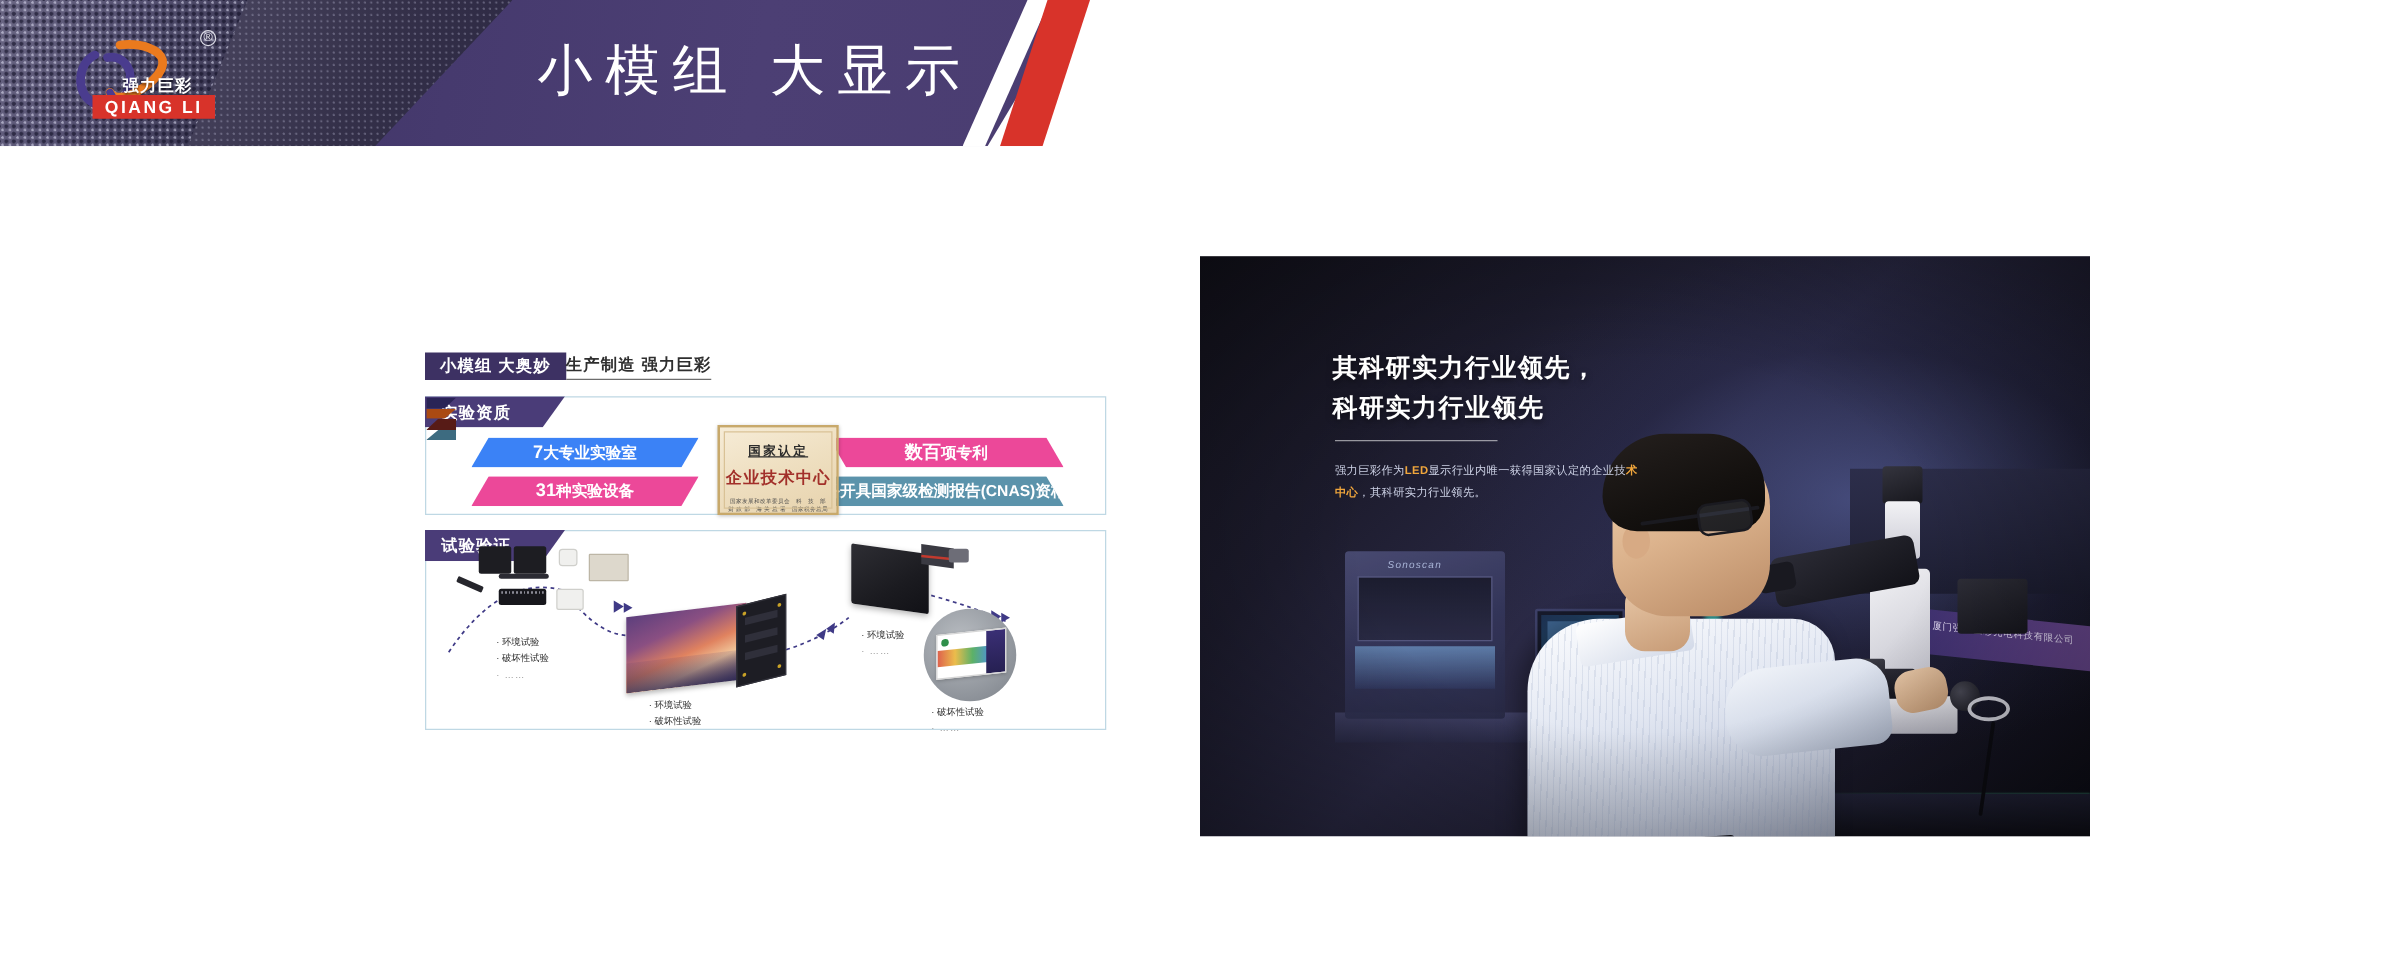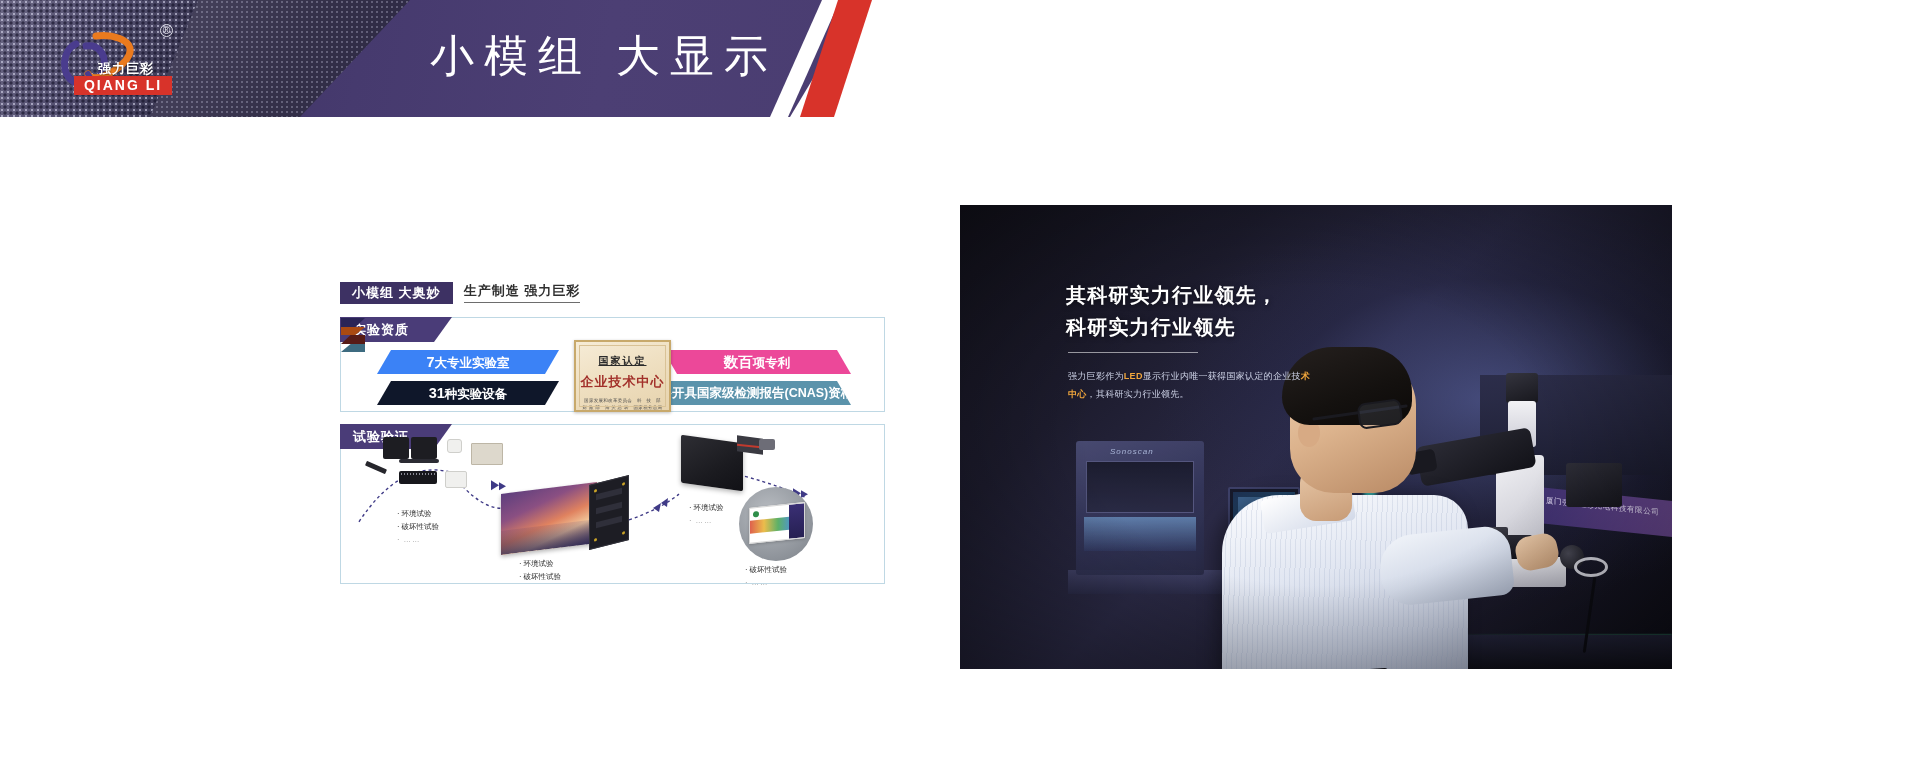--- a/index.html
+++ b/index.html
@@ -71,21 +71,21 @@
   }
   .logo-en{
     position:absolute; left:22px; top:56px; width:98px; height:19px;
     background:#d8332a; color:#ffffff; font-size:14px; font-weight:bold;
     letter-spacing:2px; text-align:center; line-height:19px;
   }
 
   
   .left-wrap{ position:absolute; left:340px; top:282px; width:545px; }
 
-  .crumb-row{ display:flex; align-items:flex-start; gap:11px; }
+  .crumb-row{ display:flex; align-items:flex-end; }
   .crumb-badge{
     background:#3d3163; color:#fff; font-size:13px; font-weight:bold;
     padding:4px 12px 5px; letter-spacing:1px; line-height:1;
   }
   .crumb-links{
     font-size:13px; color:#2f2f2f; font-weight:bold; letter-spacing:1px;
     border-bottom:1.5px solid #6d6d6d; padding-bottom:2px;
   }
 
   .panel{
@@ -108,21 +108,21 @@
     color:#fff; font-size:12.5px; font-weight:bold; text-align:center;
     white-space:nowrap;
   }
   .ribbon .num{ font-size:14.5px; }
   .rb-l{ clip-path:polygon(14px 0, 100% 0, calc(100% - 14px) 100%, 0 100%); }
   .rb-r{ clip-path:polygon(0 0, calc(100% - 14px) 0, 100% 100%, 14px 100%); }
 
   .rb1{ left:36px; top:32px; width:182px; background:#3b82f6; }
   .rb1s{ left:200px; top:56px; width:24px; height:9px; background:#2a2456;
          clip-path:polygon(0 0,100% 0,60% 100%,0 100%); }
-  .rb2{ left:36px; top:63px; width:182px; background:#0f172a; }
+  .rb2{ left:36px; top:63px; width:182px; background:#ec4899; }
   .rb2s{ left:200px; top:87px; width:24px; height:8px; background:#aa4a12;
          clip-path:polygon(0 0,100% 0,60% 100%,0 100%); }
 
   .rb3{ left:322px; top:32px; width:188px; background:#ec4899; }
   .rb3s{ left:322px; top:56px; width:24px; height:9px; background:#571b16;
          clip-path:polygon(40% 0,100% 0,100% 100%,0 100%); }
   .rb4{ left:306px; top:63px; width:204px; background:#5b93ab; }
   .rb4s{ left:306px; top:87px; width:24px; height:8px; background:#3d6b80;
          clip-path:polygon(40% 0,100% 0,100% 100%,0 100%); }
 

